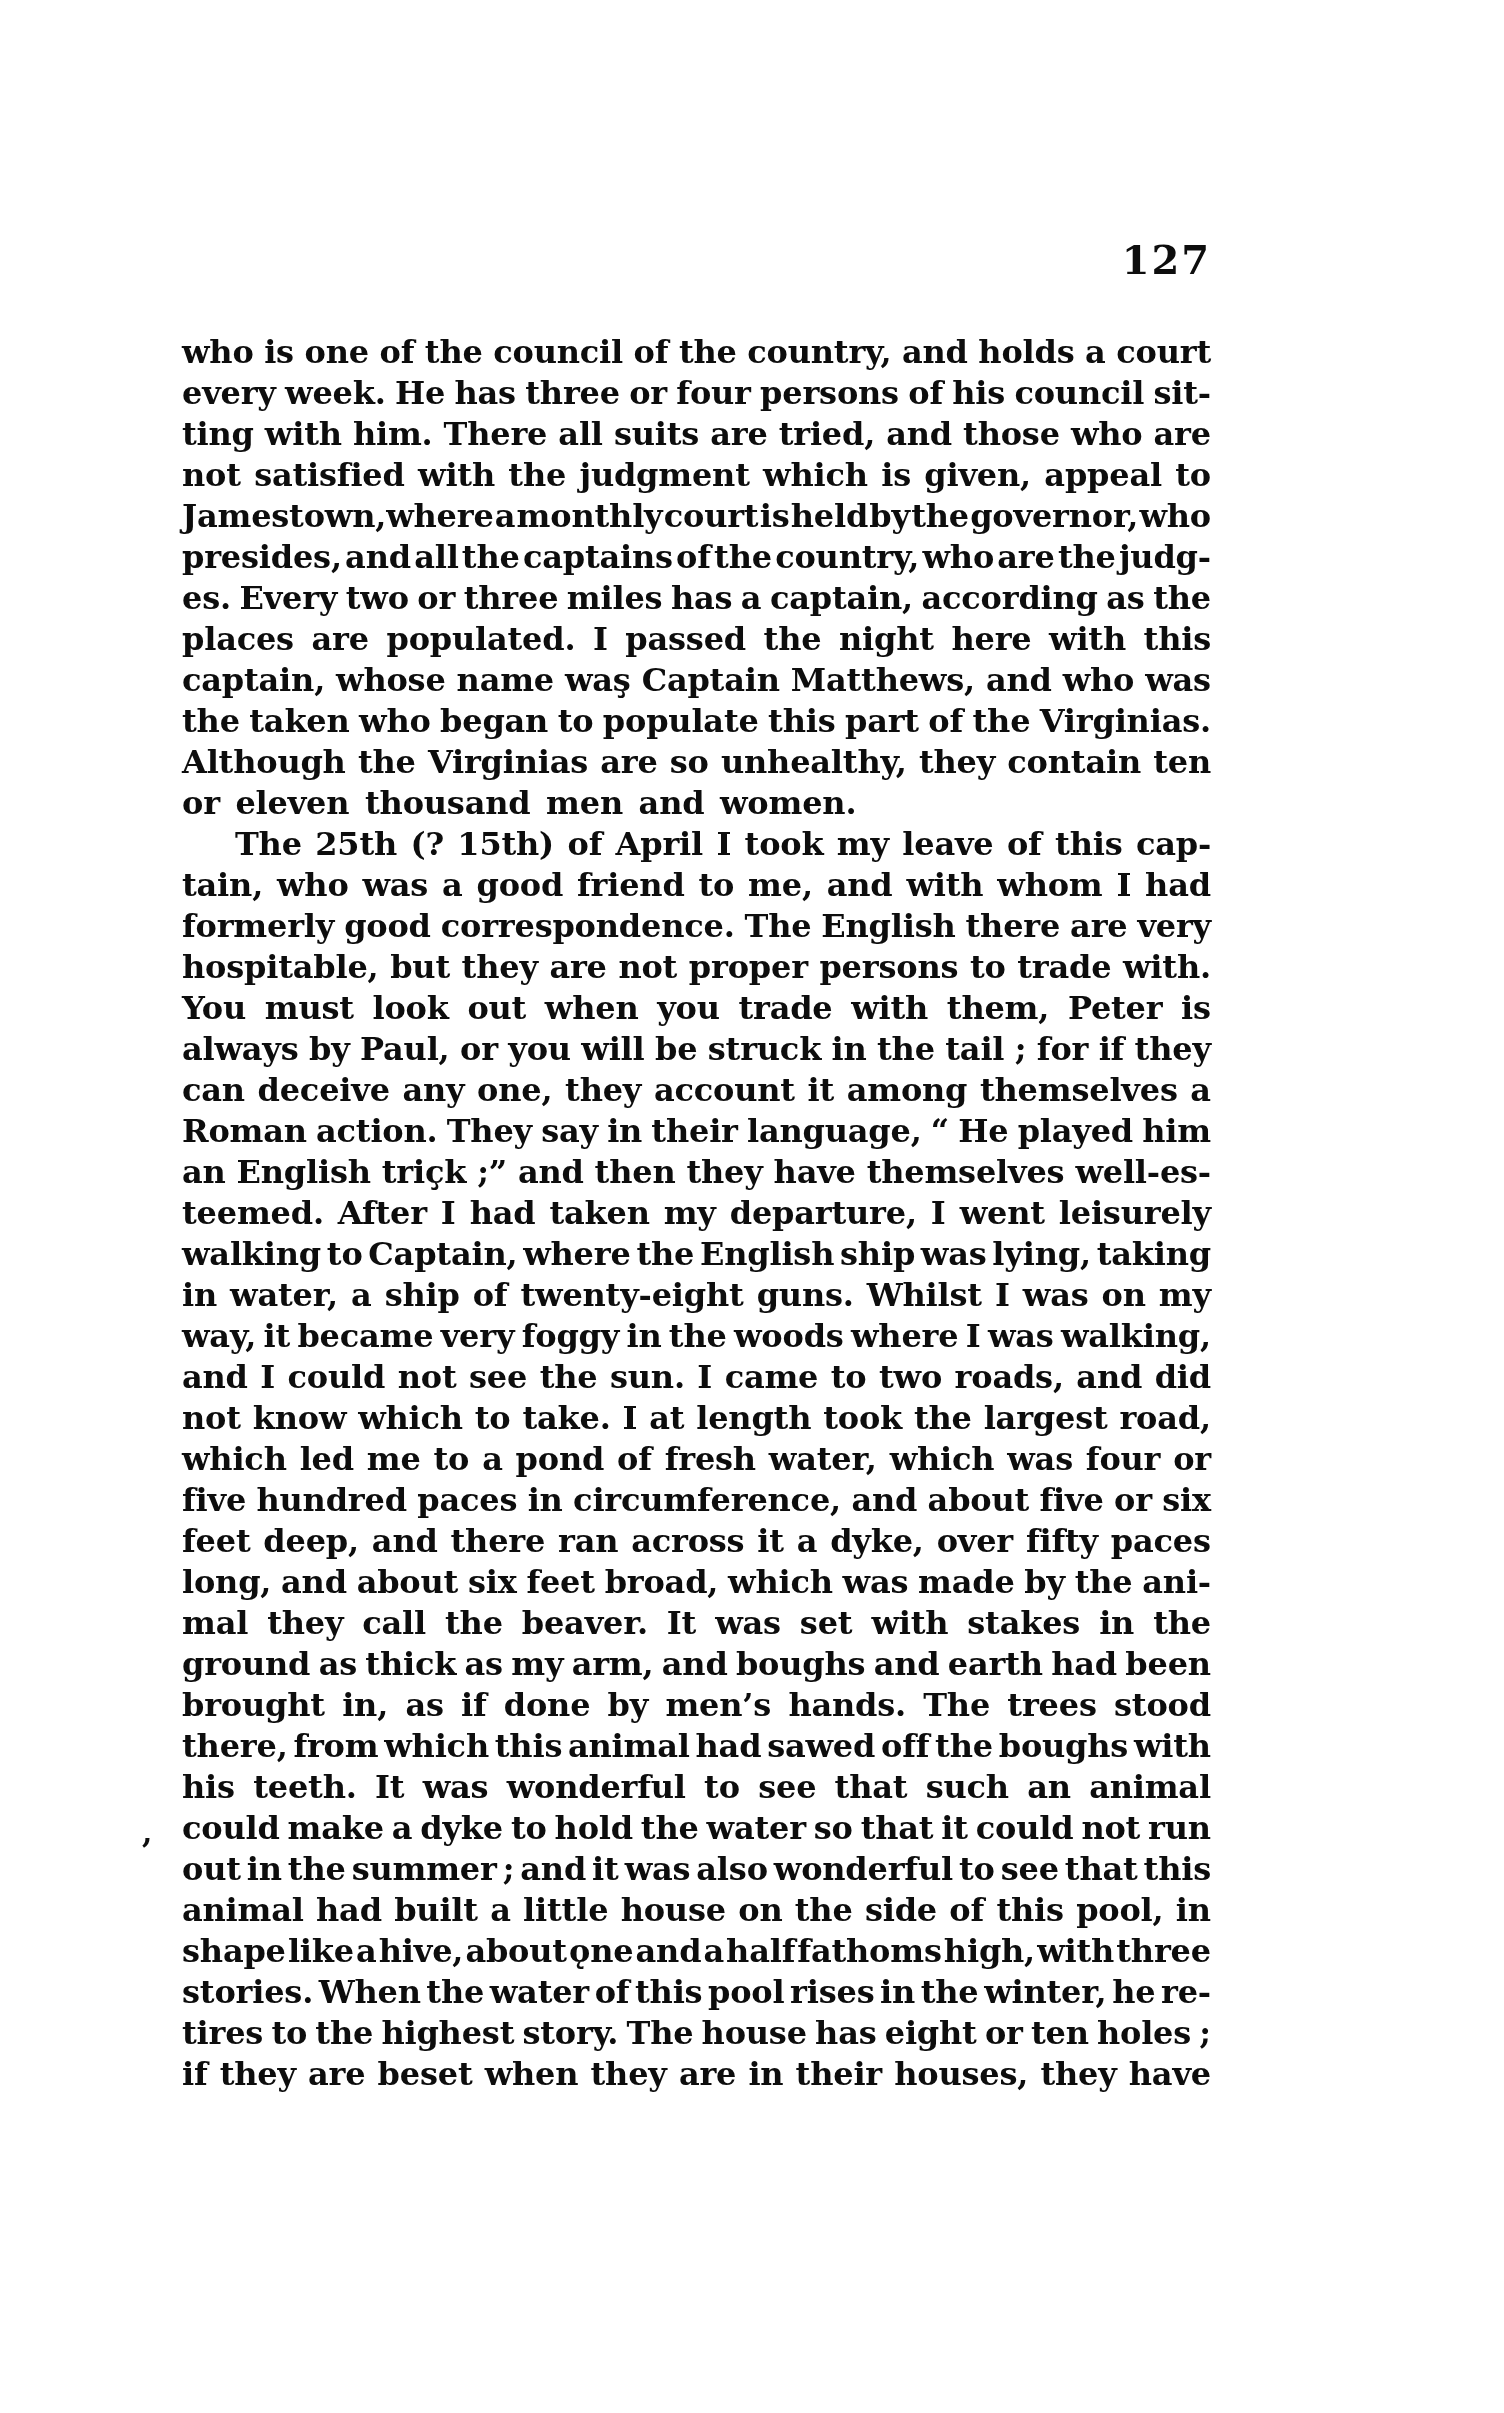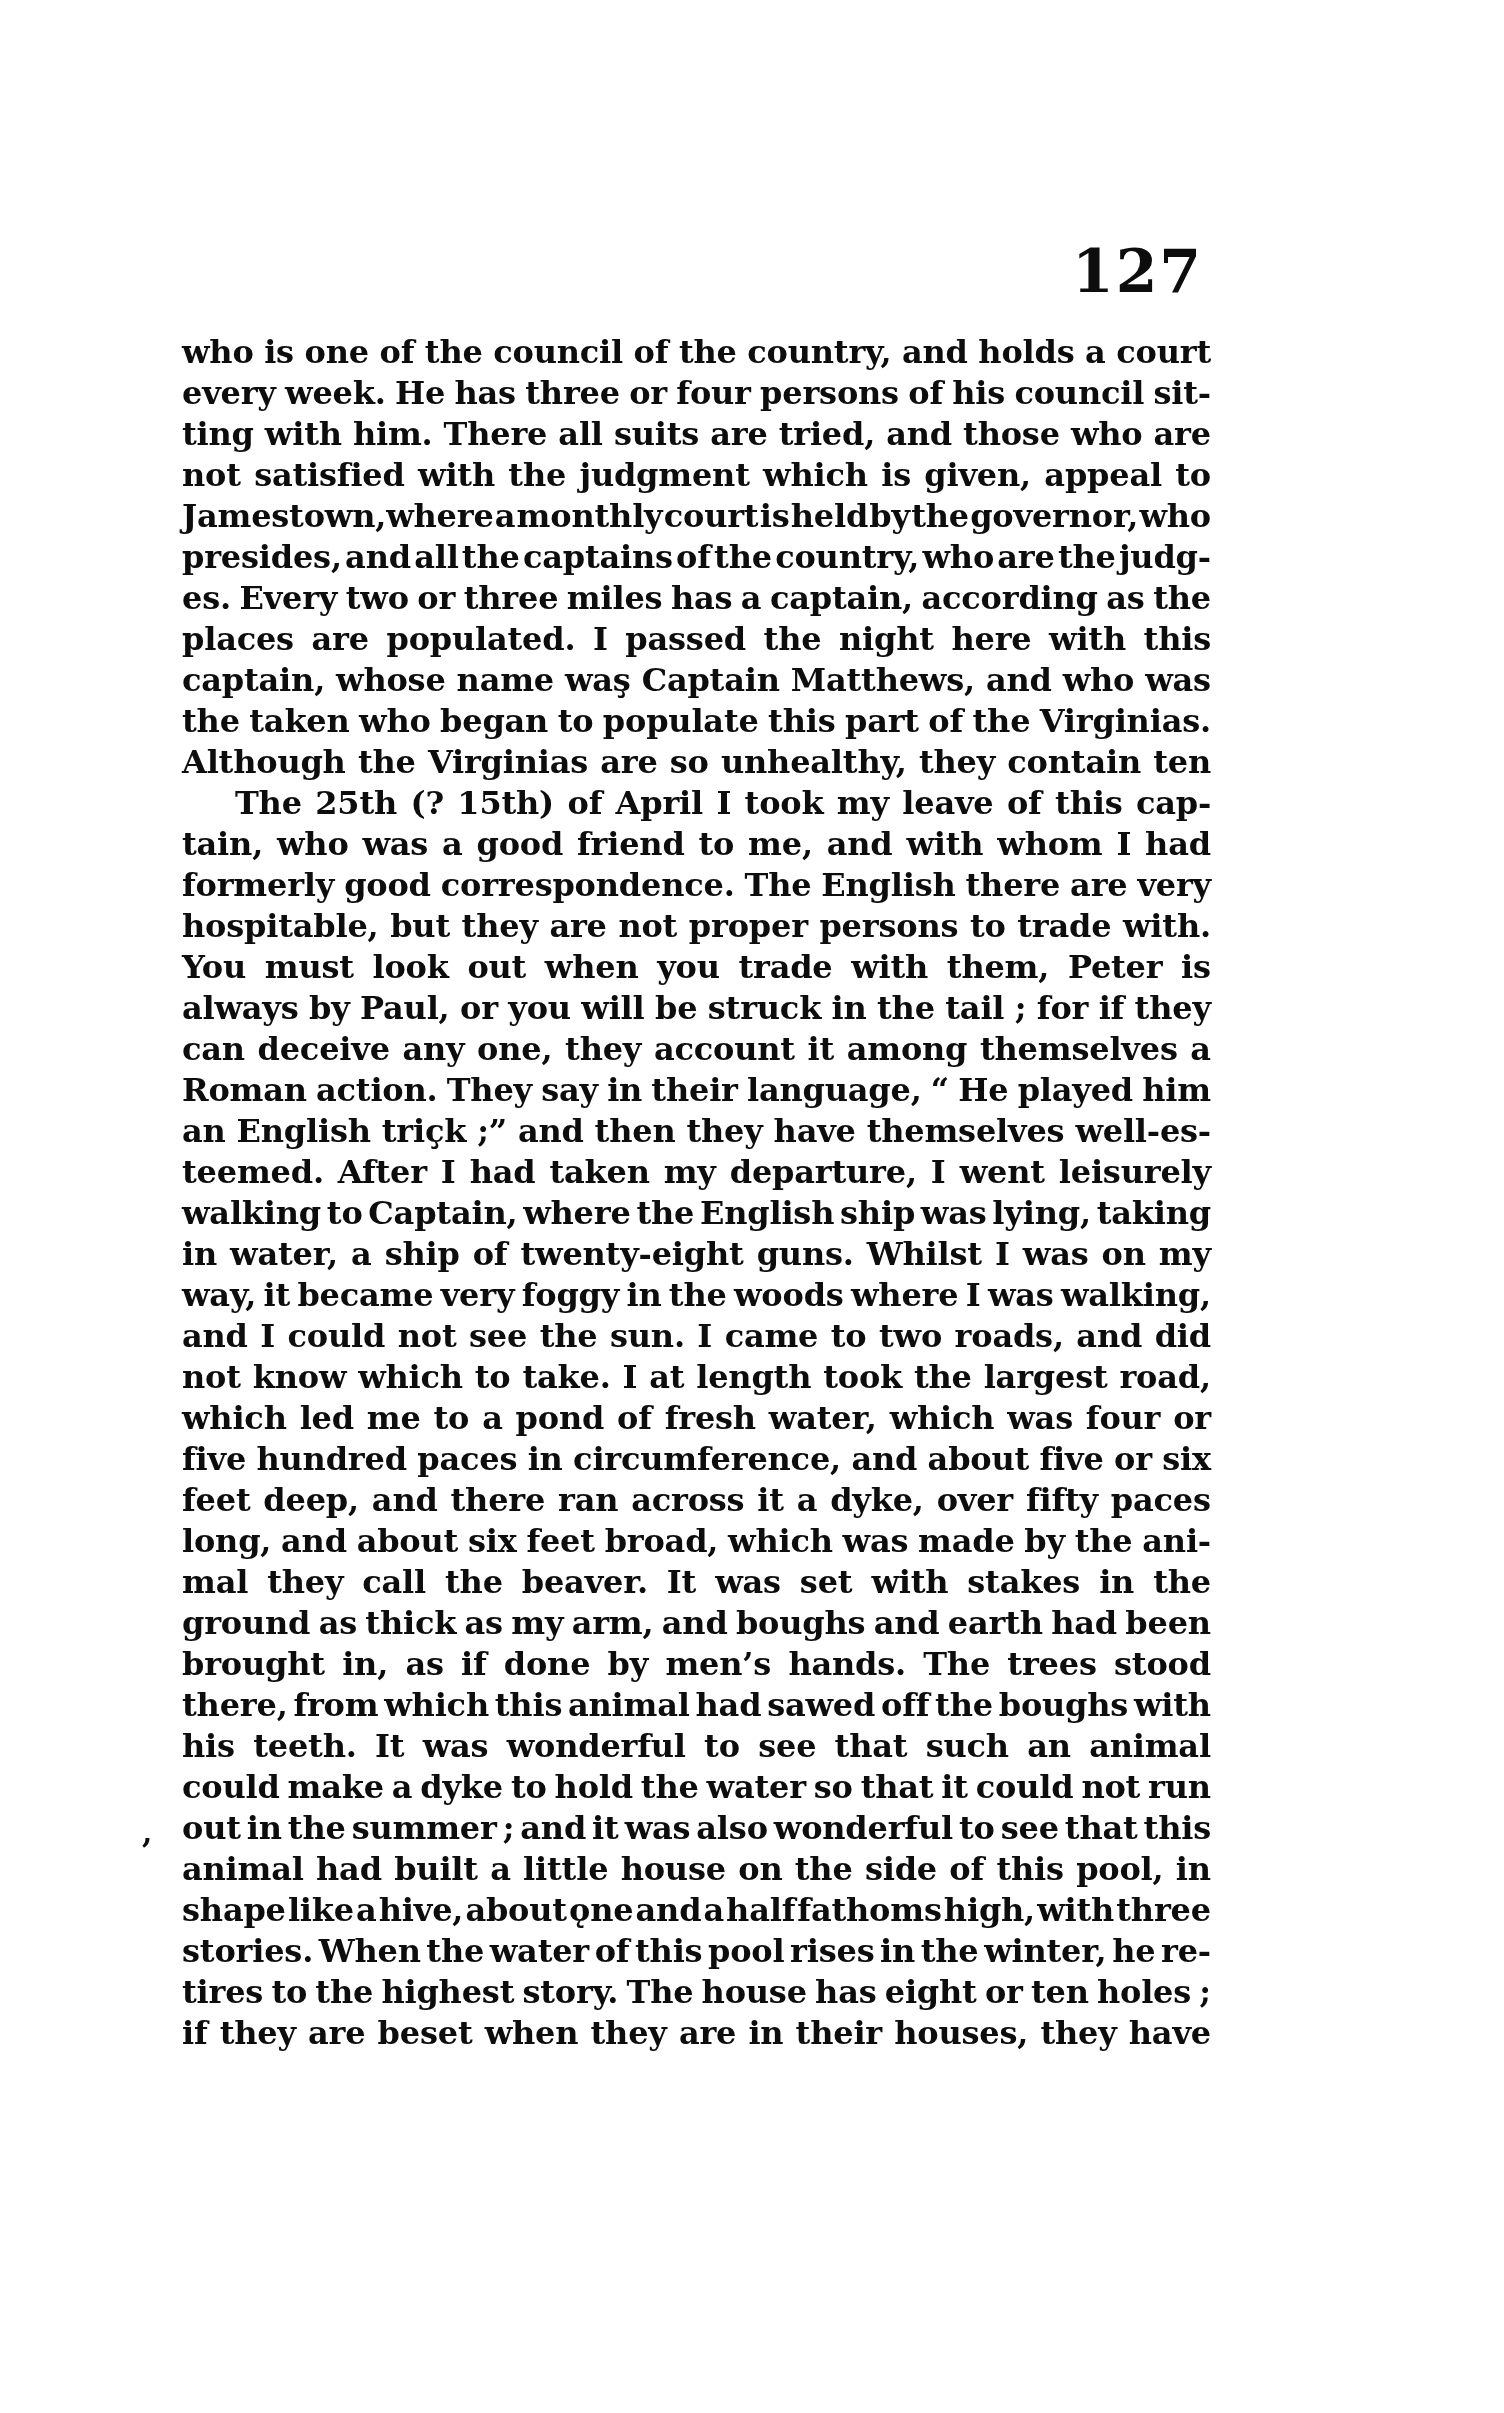--- a/index.html
+++ b/index.html
@@ -16,22 +16,22 @@
   }
   .header-title {
     text-align:center;
     font-weight:bold;
     font-size:31px;
     letter-spacing:2.3px;
     word-spacing:12px;
     padding-top:9.3px;
   }
   .page-number {
-    position:absolute; right:8px; top:-1.9px;
-    font-size:60px; font-weight:bold; letter-spacing:1.9px;
+    position:absolute; right:0px; top:-1.9px;
+    font-size:40px; font-weight:bold; letter-spacing:1.9px;
   }
   .page-body {
     position:absolute; left:182px; top:332px; width:1029px;
     font-size:32px;
     font-weight:bold;
     letter-spacing:-0.2px;
   }
   .line { height:41px; line-height:41px; white-space:nowrap; }
   .line.fj { display:flex; justify-content:space-between; }
   .line.fj span { white-space:pre; }
@@ -188,20 +188,21 @@
         <span>Although</span>
         <span>the</span>
         <span>Virginias</span>
         <span>are</span>
         <span>so</span>
         <span>unhealthy,</span>
         <span>they</span>
         <span>contain</span>
         <span>ten</span>
       </div>
+      <div class="line plain">or eleven thousand men and women.</div>
     </div>
     <div>
       <div class="line fj indent">
         <span>The</span>
         <span>25th</span>
         <span>(?</span>
         <span>15th)</span>
         <span>of</span>
         <span>April</span>
         <span>I</span>

